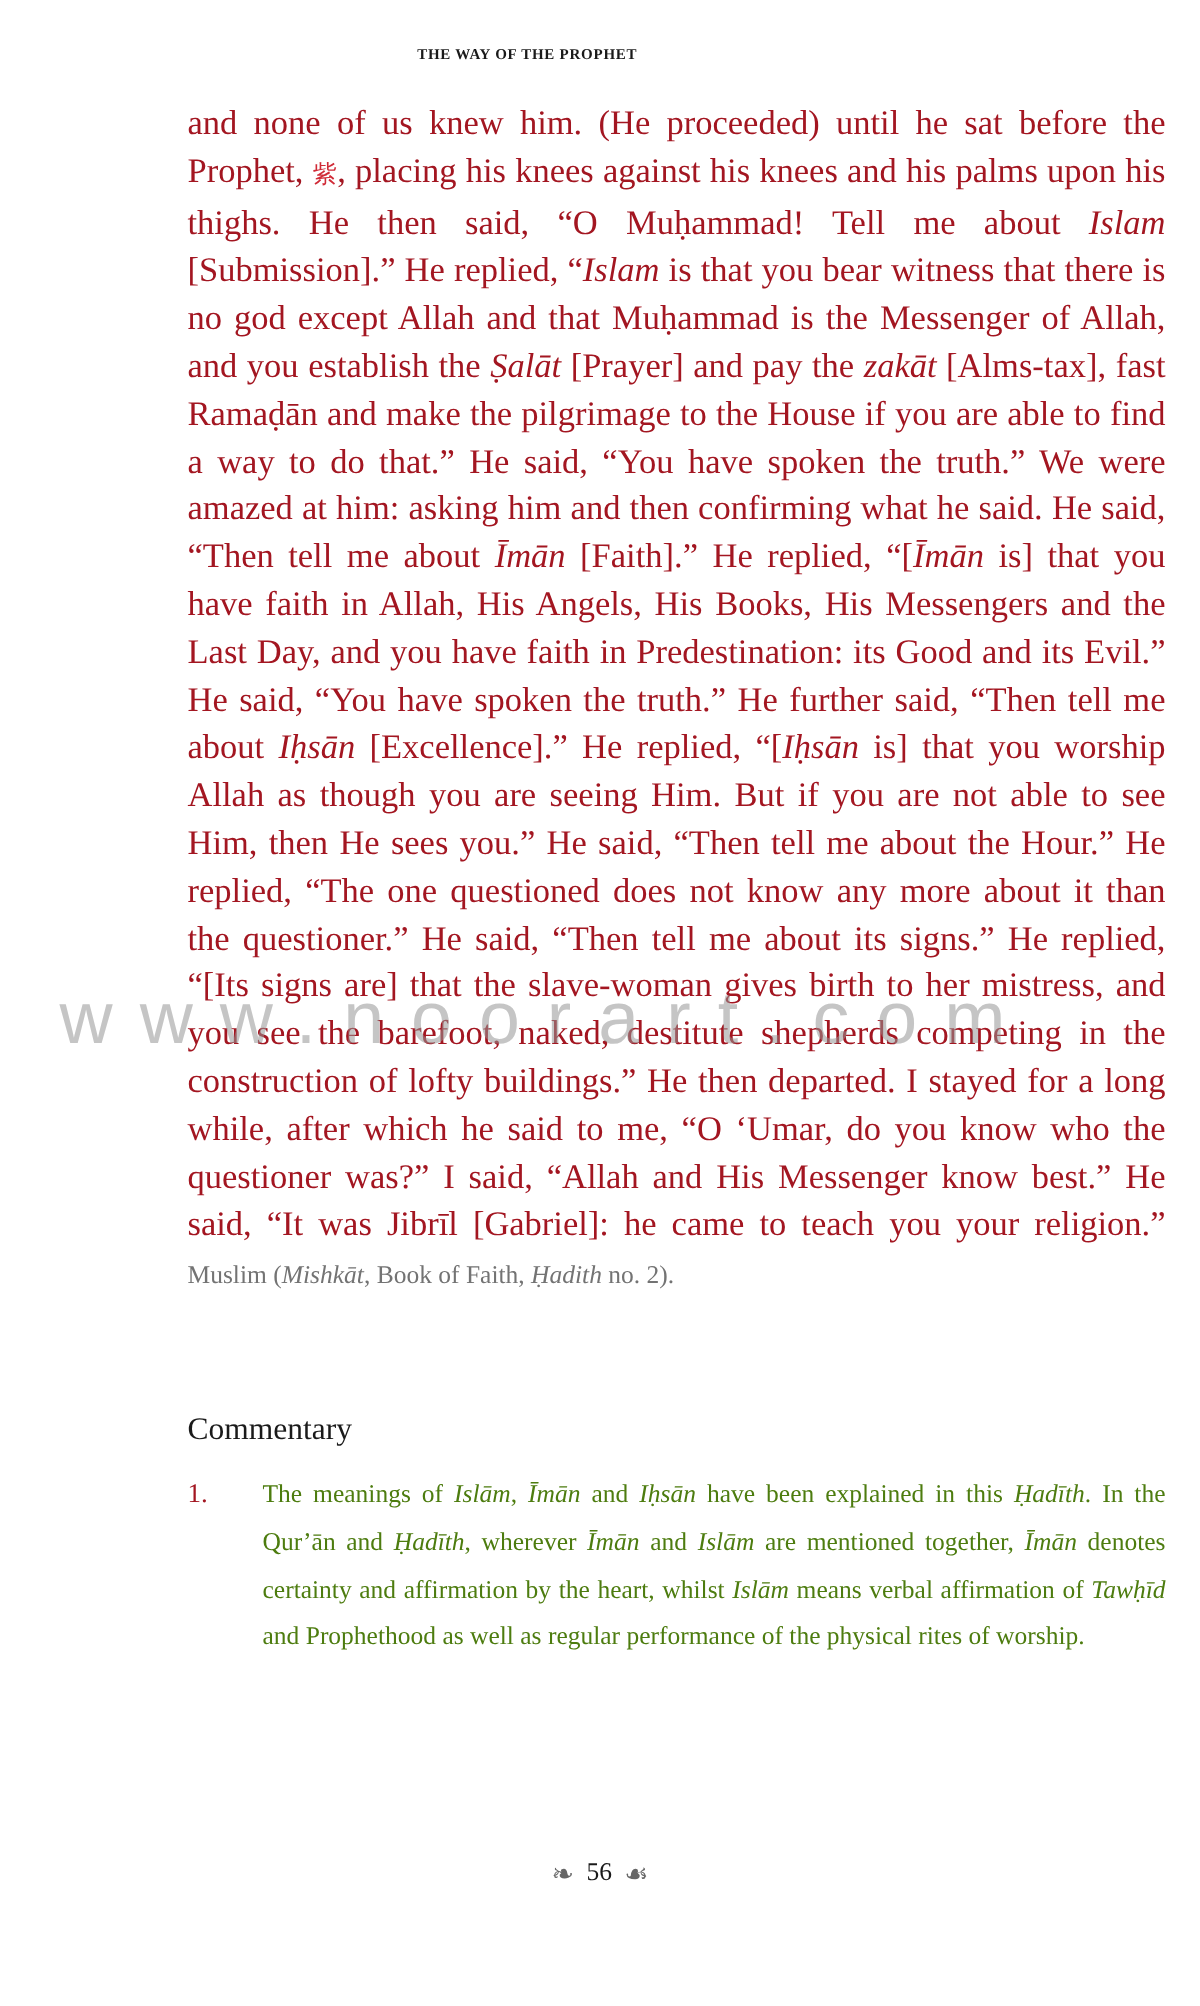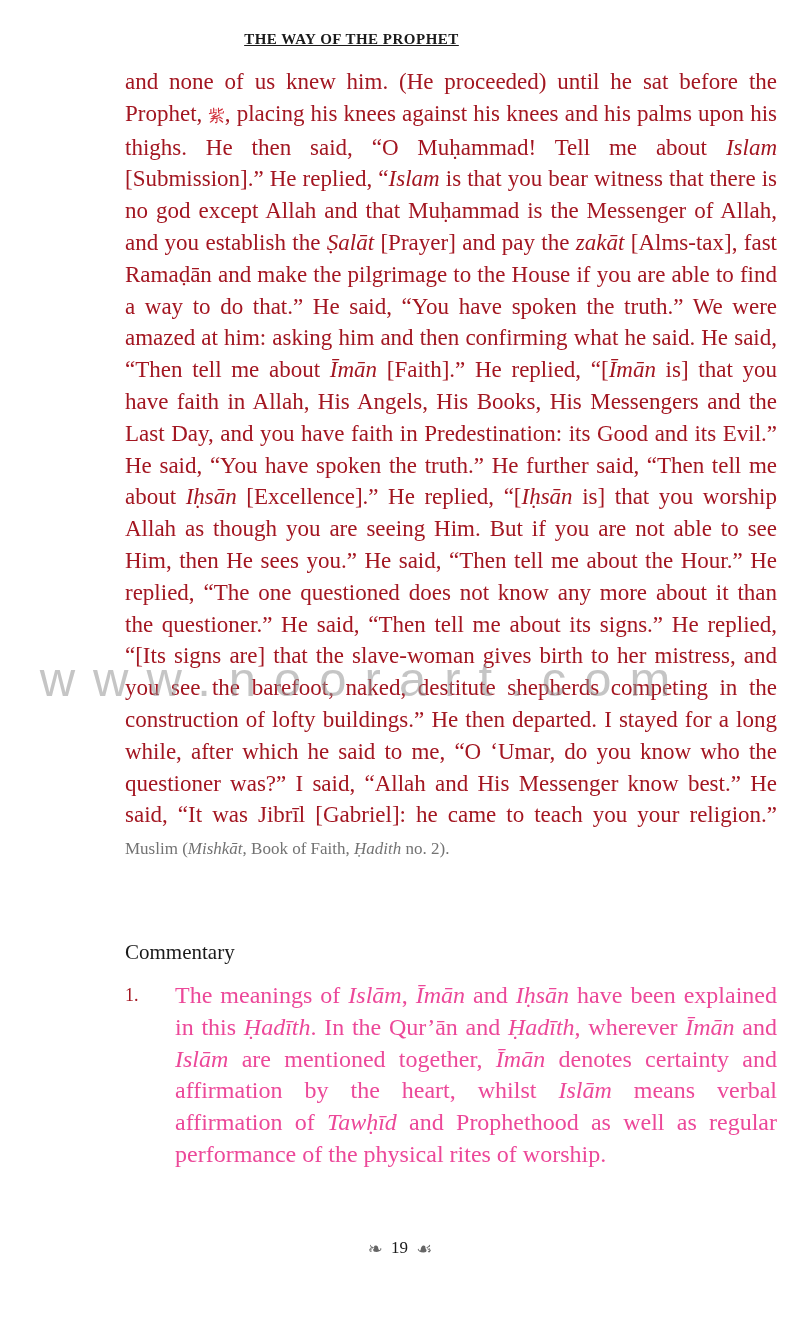--- a/index.html
+++ b/index.html
@@ -13,25 +13,24 @@
     position: relative;
     overflow: hidden;
     font-family: "Liberation Serif", "DejaVu Serif", serif;
   }
   .running-head {
     position: absolute;
     top: 31px;
     left: 0;
     width: 703px;
     text-align: center;
-    font-size: 15px;
+    font-size: 10px;
     letter-spacing: 0.5px;
     color: #1a1a1a;
     font-weight: bold;
-    text-decoration: underline;
   }
   .hadith {
     position: absolute;
     top: 66px;
     left: 125px;
     width: 652px;
     color: #a31621;
     font-size: 23px;
     line-height: 31.8px;
     text-align: justify;
@@ -67,22 +66,22 @@
   }
   .item-number {
     width: 50px;
     flex: 0 0 50px;
     color: #a31621;
     font-size: 18px;
     line-height: 31.8px;
   }
   .item-text {
     flex: 1;
-    color: #ec4899;
-    font-size: 24px;
+    color: #4d7c0f;
+    font-size: 17px;
     line-height: 31.8px;
     text-align: justify;
   }
   .folio {
     position: absolute;
     top: 1238px;
     left: 0;
     width: 800px;
     text-align: center;
     font-size: 17px;
@@ -123,17 +122,17 @@
 
 <ol class="commentary-list">
   <li class="commentary-item">
     <span class="item-number">1.</span>
     <span class="item-text"><span>The meanings of </span><em>Islām</em><span>, </span><em>Īmān</em><span> and </span><em>Iḥsān</em><span> have been explained in this </span><em>Ḥadīth</em><span>. In the Qur’ān and </span><em>Ḥadīth</em><span>, wherever </span><em>Īmān</em><span> and </span><em>Islām</em><span> are mentioned together, </span><em>Īmān</em><span> denotes certainty and affirmation by the heart, whilst </span><em>Islām</em><span> means verbal affirmation of </span><em>Tawḥīd</em><span> and Prophethood as well as regular performance of the physical rites of worship.</span></span>
   </li>
 </ol>
 
 <div class="folio">
   <span class="orn">❧</span>
-  <span>19</span>
+  <span>56</span>
   <span class="orn">☙</span>
 </div>
 
 <div class="watermark">www.noorart.com</div>
 
 </body></html>

